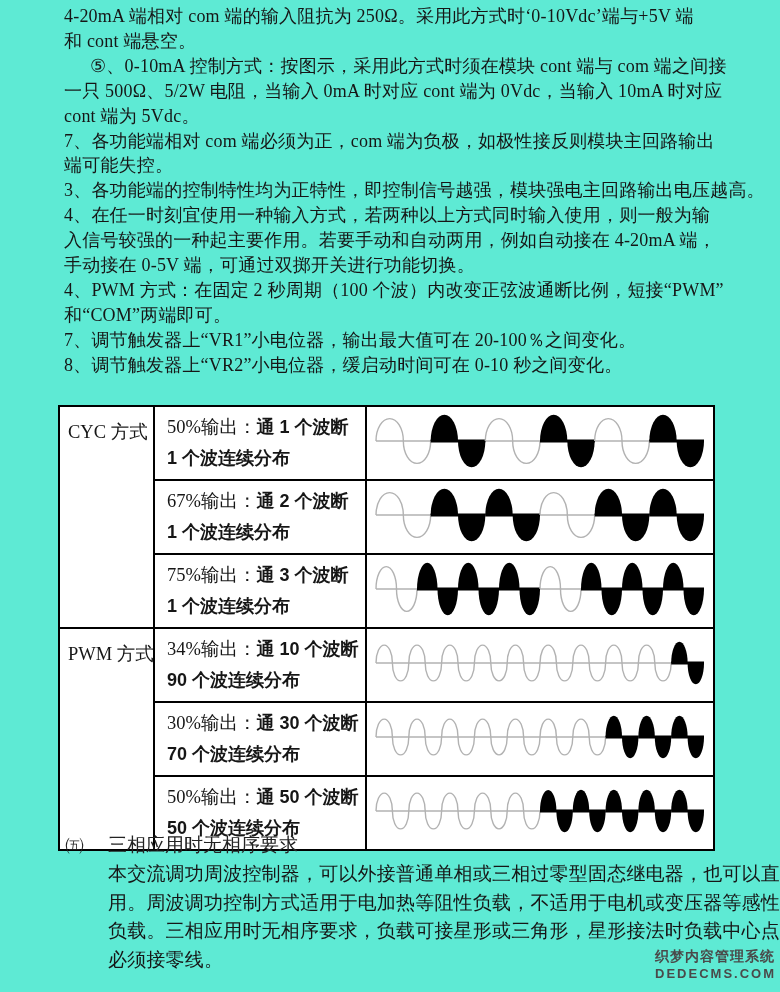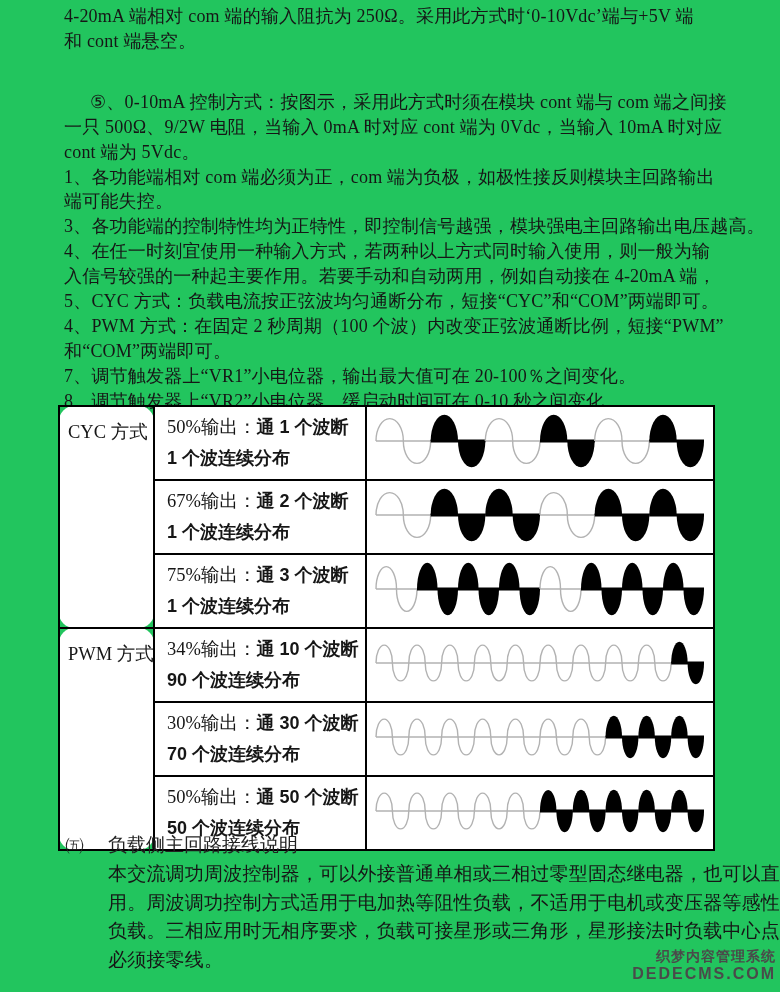--- a/index.html
+++ b/index.html
@@ -1,54 +1,53 @@
 <!DOCTYPE html>
 <html><head>
 <meta charset="utf-8">
 <style>
   * { margin: 0; padding: 0; box-sizing: border-box; }
   html, body { background: #ffffff; }
   .page {
     position: relative;
     width: 780px;
     height: 992px;
-    background: #22c55e;
+    background: #5eead4;
     overflow: hidden;
     color: #161616;
     font-family: "Liberation Serif", "DejaVu Serif", serif;
   }
   .toptext {
     position: absolute;
     left: 64px; top: 4px;
     width: 710px;
     font-size: 18px;
     line-height: 24.9px;
     letter-spacing: 0.2px;
   }
   .toptext .line { white-space: nowrap; }
-  .toptext .line.indent { padding-left: 26px; margin-top: 36px; }
+  .toptext .line.indent { padding-left: 26px; }
 
   table.wave-table {
     position: absolute;
     left: 58px; top: 405px;
     width: 655px; height: 376px;
     border-collapse: collapse;
     table-layout: fixed;
   }
   table.wave-table td {
     border: 2px solid #000000;
     background: #ffffff;
   }
   td.mode-cell {
     width: 95px;
     vertical-align: top;
     padding: 12px 2px 0 8px;
     font-size: 18.5px;
     white-space: nowrap;
-    border-radius: 15px;
   }
   td.desc-cell {
     width: 212px;
     vertical-align: top;
     padding: 5px 6px 5px 12px;
     font-size: 18.5px;
     line-height: 31px;
   }
   td.desc-cell .pct { font-weight: normal; }
   td.desc-cell .bd {
@@ -74,46 +73,46 @@
     left: 64px; top: 860px;
     width: 710px;
     font-size: 19px;
     line-height: 28.6px;
     letter-spacing: 0.2px;
   }
   .bottomtext .line { white-space: nowrap; margin-left: 44px; }
   .watermark {
     position: absolute;
     right: 4px; top: 947px;
-    text-align: right;
+    text-align: left;
     font-family: "Liberation Sans", "DejaVu Sans", sans-serif;
     font-weight: bold;
     color: #4a4a4a;
     line-height: 18px;
   }
   .watermark .wm1 { font-size: 14px; letter-spacing: 1px; }
-  .watermark .wm2 { font-size: 16px; letter-spacing: 2px; }
+  .watermark .wm2 { font-size: 13px; letter-spacing: 2px; }
 </style>
 </head>
 <body>
 
 <div class="page">
 
   <div class="toptext" id="toptext">
       <div class="line">4-20mA 端相对 com 端的输入阻抗为 250Ω。采用此方式时‘0-10Vdc’端与+5V 端</div>
       <div class="line">和 cont 端悬空。</div>
       <div class="line indent">⑤、0-10mA 控制方式：按图示，采用此方式时须在模块 cont 端与 com 端之间接</div>
-      <div class="line">一只 500Ω、9/2W 电阻，当输入 0mA 时对应 cont 端为 0Vdc，当输入 10mA 时对应</div>
+      <div class="line">一只 500Ω、5/2W 电阻，当输入 0mA 时对应 cont 端为 0Vdc，当输入 10mA 时对应</div>
       <div class="line">cont 端为 5Vdc。</div>
-      <div class="line">1、各功能端相对 com 端必须为正，com 端为负极，如极性接反则模块主回路输出</div>
+      <div class="line">7、各功能端相对 com 端必须为正，com 端为负极，如极性接反则模块主回路输出</div>
       <div class="line">端可能失控。</div>
       <div class="line">3、各功能端的控制特性均为正特性，即控制信号越强，模块强电主回路输出电压越高。</div>
       <div class="line">4、在任一时刻宜使用一种输入方式，若两种以上方式同时输入使用，则一般为输</div>
       <div class="line">入信号较强的一种起主要作用。若要手动和自动两用，例如自动接在 4-20mA 端，</div>
-      <div class="line">5、CYC 方式：负载电流按正弦波均匀通断分布，短接“CYC”和“COM”两端即可。</div>
+      <div class="line">手动接在 0-5V 端，可通过双掷开关进行功能切换。</div>
       <div class="line">4、PWM 方式：在固定 2 秒周期（100 个波）内改变正弦波通断比例，短接“PWM”</div>
       <div class="line">和“COM”两端即可。</div>
       <div class="line">7、调节触发器上“VR1”小电位器，输出最大值可在 20-100％之间变化。</div>
       <div class="line">8、调节触发器上“VR2”小电位器，缓启动时间可在 0-10 秒之间变化。</div>
     </div>
 
   <table class="wave-table">
     <tbody id="wave-tbody">
         <tr>
           <td class="mode-cell" rowspan="3">CYC 方式</td>
@@ -244,21 +243,21 @@
               <line x1="268.40000000000003" y1="28" x2="301.20000000000005" y2="28" stroke="#000000" stroke-width="3"></line>
               <path d="M 301.20000000000005 28 A 8.2 21.1456 0 0 1 317.6 28 Z" fill="#000000"></path>
               <path d="M 317.6 28 A 8.2 21.1456 0 0 0 334.00000000000006 28 Z" fill="#000000"></path>
               <line x1="301.20000000000005" y1="28" x2="334.00000000000006" y2="28" stroke="#000000" stroke-width="3"></line>
             </svg></td>
         </tr>
       </tbody>
   </table>
 
   <div class="section-heading">
-    <span class="num">㈤</span><span>负载侧主回路接线说明</span>
+    <span class="num">㈤</span><span>三相应用时无相序要求</span>
   </div>
 
   <div class="bottomtext" id="bottomtext">
       <div class="line">本交流调功周波控制器，可以外接普通单相或三相过零型固态继电器，也可以直</div>
       <div class="line">用。周波调功控制方式适用于电加热等阻性负载，不适用于电机或变压器等感性</div>
       <div class="line">负载。三相应用时无相序要求，负载可接星形或三角形，星形接法时负载中心点</div>
       <div class="line">必须接零线。</div>
     </div>
 
   <div class="watermark">

